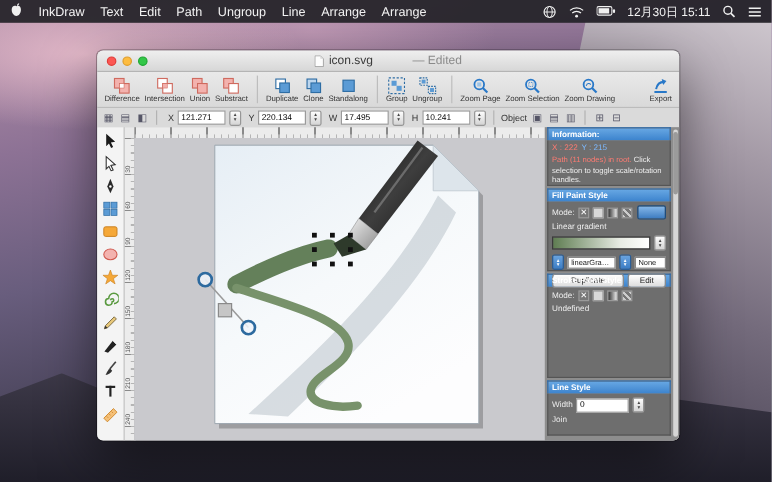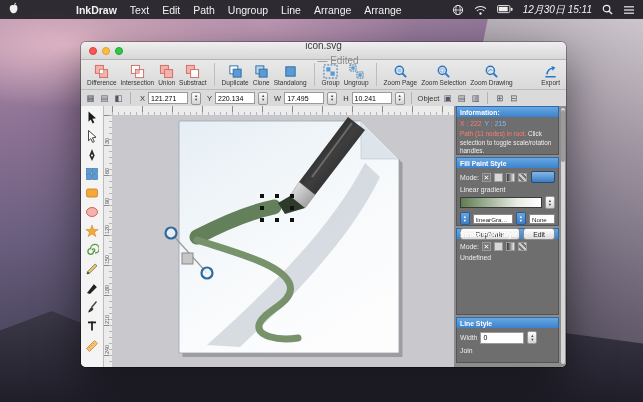--- a/index.html
+++ b/index.html
@@ -11,34 +11,34 @@
   .rock{position:absolute;right:0;top:18px;width:250px;bottom:0;z-index:1;
     background:linear-gradient(200deg,#cdc6cd 0%,#a49aa6 25%,#746b7c 55%,#4a4455 85%);
     clip-path:polygon(38% 0,100% 0,100% 100%,6% 100%,0 72%,26% 38%);}
   .ridge{position:absolute;left:0;right:0;bottom:0;height:130px;z-index:2;
     background:linear-gradient(#4a4556,#1f1e29);
     clip-path:polygon(0 45%,8% 30%,18% 50%,30% 35%,45% 55%,60% 40%,72% 60%,85% 45%,100% 55%,100% 100%,0 100%);}
   
   .menubar{position:absolute;left:0;top:0;right:0;height:19px;z-index:10;
     background:rgba(36,34,40,.93);color:#f2f2f2;display:flex;align-items:center;
     font-size:10.5px;padding:0 8px;gap:13px;}
-  .menubar .appname{font-weight:bold;margin-left:44px;}
+  .menubar .appname{font-weight:normal;}
   .mb-right{margin-left:auto;display:flex;align-items:center;gap:10px;}
   .mb-right svg{display:block;}
-  .clock{font-size:10px;font-style:italic;}
+  .clock{font-size:10px;}
   
   .window{position:absolute;left:81px;top:42px;width:485px;height:325px;z-index:5;
     background:#e4e4e4;border-radius:5px;overflow:hidden;
     box-shadow:0 18px 45px rgba(0,0,0,.5),0 0 0 1px rgba(0,0,0,.28);}
   .titlebar{position:relative;height:17px;background:linear-gradient(#efefef,#d7d7d7);
     border-bottom:1px solid #b4b4b4;}
   .traffic{position:absolute;left:8px;top:5px;display:flex;gap:5px;}
   .tl{width:8px;height:8px;border-radius:50%;}
   .title{position:absolute;left:0;right:0;top:0;height:17px;display:flex;align-items:center;
-    justify-content:center;gap:4px;font-size:10px;color:#3a3a3a;pointer-events:none;flex-direction:column;}
+    justify-content:center;gap:4px;font-size:10px;color:#3a3a3a;pointer-events:none;}
   .title .edited{color:#8a8a8a;margin-left:29px;}
   .toolbar{height:29px;background:linear-gradient(#e9e9e9,#d9d9d9);border-bottom:1px solid #bcbcbc;
     display:flex;align-items:center;padding:0 5px;gap:2px;}
   .tb{display:flex;flex-direction:column;align-items:center;gap:0;padding:1px 1px;}
   .tb svg{display:block;}
   .tbl{font-size:6.5px;color:#333;white-space:nowrap;}
   .tsep{width:1px;height:23px;background:#bdbdbd;margin:0 4px;}
   .export{margin-left:auto;}
   
   .propsbar{height:16px;background:#dadada;border-bottom:1px solid #ababab;

